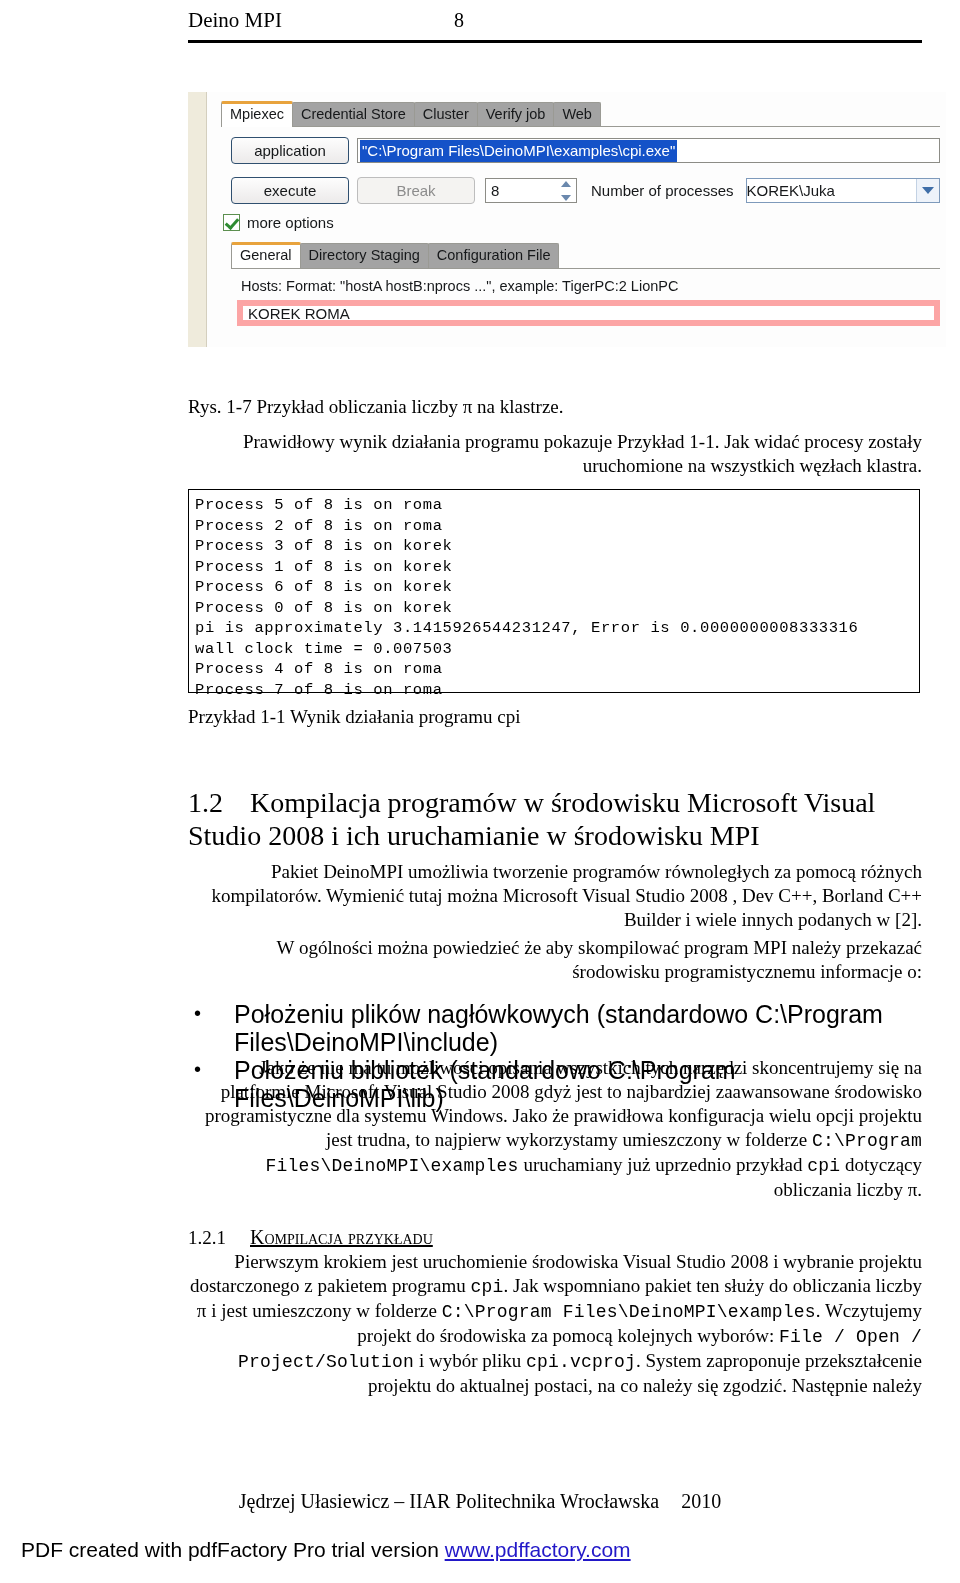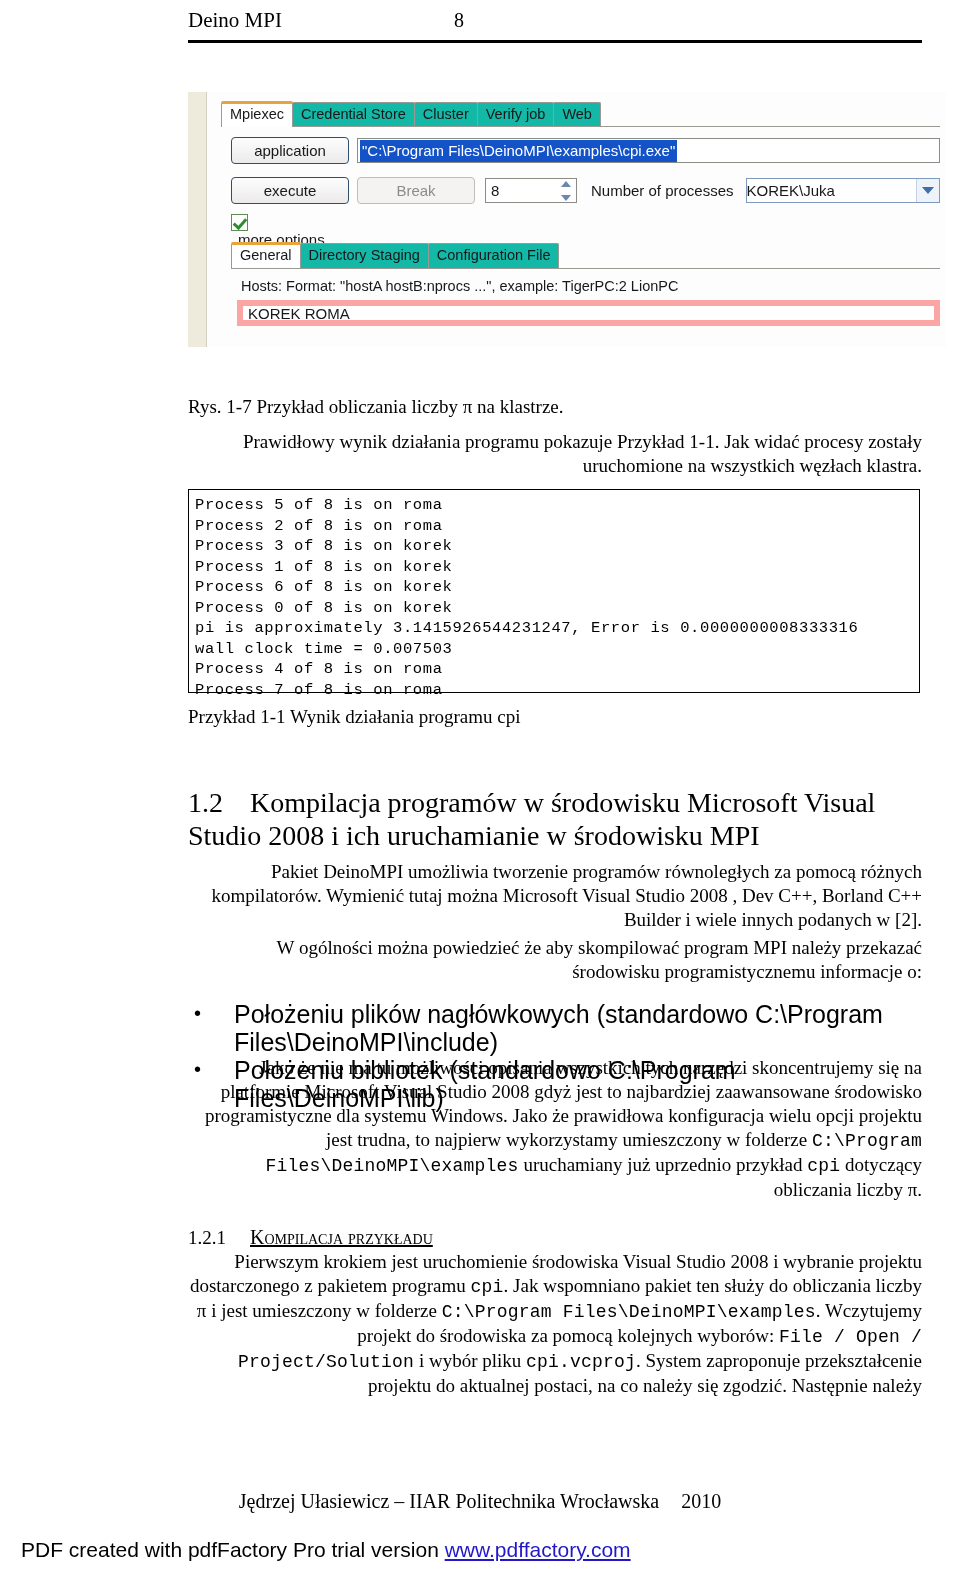--- a/index.html
+++ b/index.html
@@ -72,21 +72,21 @@
     left: 14px;
     top: 8px;
     display: flex;
     align-items: flex-end;
     height: 27px;
   }
   .tab {
     font-family: "Liberation Sans", sans-serif;
     font-size: 14.5px;
     color: #16181a;
-    background: #14b8a6;
+    background: #a3a3a3;
     border: 1px solid #9a9a94;
     border-bottom: none;
     padding: 3px 8px 4px 8px;
     margin-right: -1px;
     line-height: 17px;
     white-space: nowrap;
     border-radius: 2px 2px 0 0;
     position: relative;
   }
   .tab.active {
@@ -229,25 +229,24 @@
     display: block;
     width: 0; height: 0;
     border-left: 6px solid transparent;
     border-right: 6px solid transparent;
     border-top: 7px solid #3f6ea8;
   }
 
   
   .moreopt {
     position: absolute;
-    left: 24px;
+    left: 16px;
     top: 122px;
     display: flex;
-    align-items: flex-start;
-    flex-direction: column;
+    align-items: flex-end;
   }
   .chk {
     width: 17px; height: 17px;
     border: 1px solid #5c8f4f;
     background: #ffffff;
     position: relative;
     box-sizing: border-box;
   }
   .chk::after {
     content: "";

